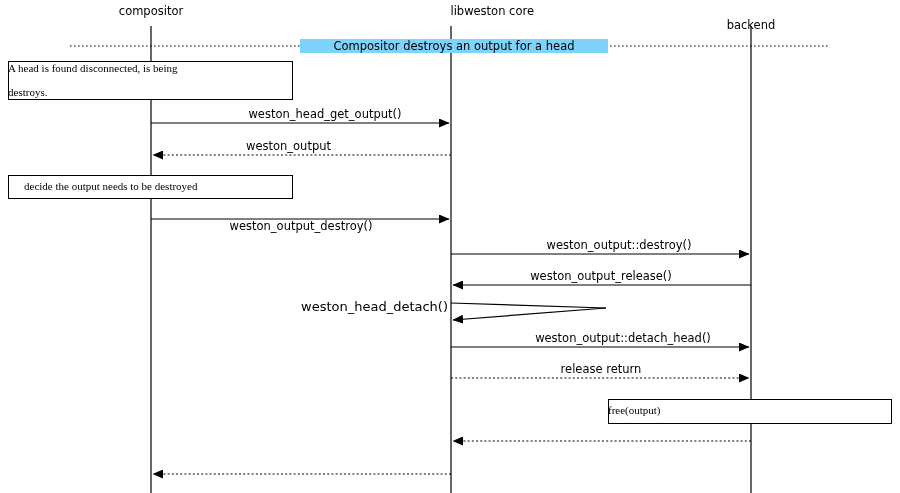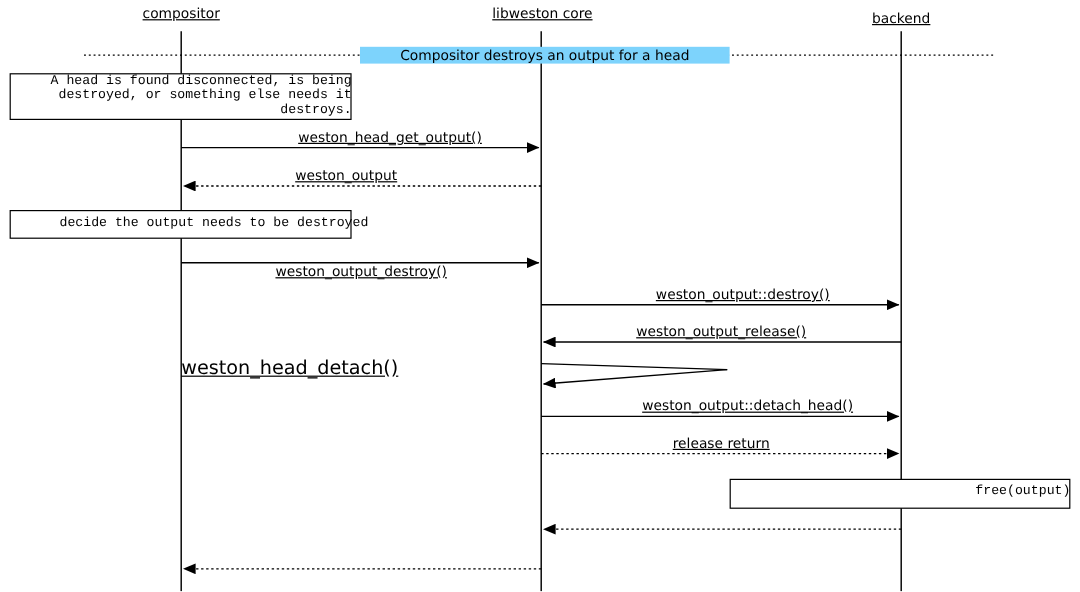--- a/index.html
+++ b/index.html
@@ -23,41 +23,40 @@
     left: 0;
     top: 0;
   }
   .lbl {
     position: absolute;
     font-size: 11px;
     line-height: 13px;
     color: #000;
     white-space: nowrap;
     font-family: "DejaVu Sans", sans-serif;
-    text-decoration: underline;
   }
   .actor-name {
     text-align: center;
     font-size: 11.5px;
   }
   .msg-label {
     text-align: center;
     font-size: 11.5px;
   }
   .msg-label-right {
-    text-align: left;
-    font-size: 16px;
+    text-align: right;
+    font-size: 13px;
   }
   .note-text {
     position: absolute;
-    text-align: right;
+    text-align: left;
     font-size: 11px;
     line-height: 12.5px;
     color: #000;
-    font-family: Liberation Mono, monospace;
+    font-family: Liberation Serif, serif;
   }
   .title-text {
     position: absolute;
     text-align: center;
     font-size: 11.5px;
     background: #7dd3fc;
     padding: 0 4px;
     white-space: nowrap;
   }
 </style>
@@ -106,27 +105,26 @@
     <line x1="451" y1="347" x2="749" y2="347" stroke="#000" stroke-width="1.2" marker-end="url(#arrowR)"></line>
 
     <line x1="451" y1="378" x2="749" y2="378" stroke="#000" stroke-width="1.1" stroke-dasharray="2,2.2" marker-end="url(#arrowR)"></line>
 
     <line x1="751" y1="441" x2="453" y2="441" stroke="#000" stroke-width="1.1" stroke-dasharray="2,2.2" marker-end="url(#arrowL)"></line>
 
     <line x1="451" y1="474" x2="153" y2="474" stroke="#000" stroke-width="1.1" stroke-dasharray="2,2.2" marker-end="url(#arrowL)"></line>
   </svg>
 
   <div class="lbl actor-name" style="left:51px; top:5px; width:200px;">compositor</div>
-  <div class="lbl actor-name" style="left:352px; top:5px; width:200px;">libweston core</div>
-  <div class="lbl actor-name" style="left:651px; top:9px; width:200px;">backend</div>
+  <div class="lbl actor-name" style="left:334px; top:5px; width:200px;text-align:right;">libweston core</div>
+  <div class="lbl actor-name" style="left:651px; top:19px; width:200px;">backend</div>
 
   <div class="title-text" style="left:300px; top:39px; width:300px;">Compositor destroys an output for a head</div>
 
   <div class="note-text" style="left:8px; top:62px; width:285px;">A head is found disconnected, is being</div>
-  <div class="note-text" style="left:8px; top:74px; width:285px;">destroyed, or something else needs it</div>
   <div class="note-text" style="left:8px; top:86px; width:285px;">destroys.</div>
 
   <div class="note-text" style="left:24px; top:180px; width:283px;">decide the output needs to be destroyed</div>
 
   <div class="note-text" style="left:608px; top:404px; width:284px;">free(output)</div>
 
   <div class="lbl msg-label" style="left:151px; top:108px; width:348px;">weston_head_get_output()</div>
 
   <div class="lbl msg-label" style="left:151px; top:140px; width:275px;">weston_output</div>
 

